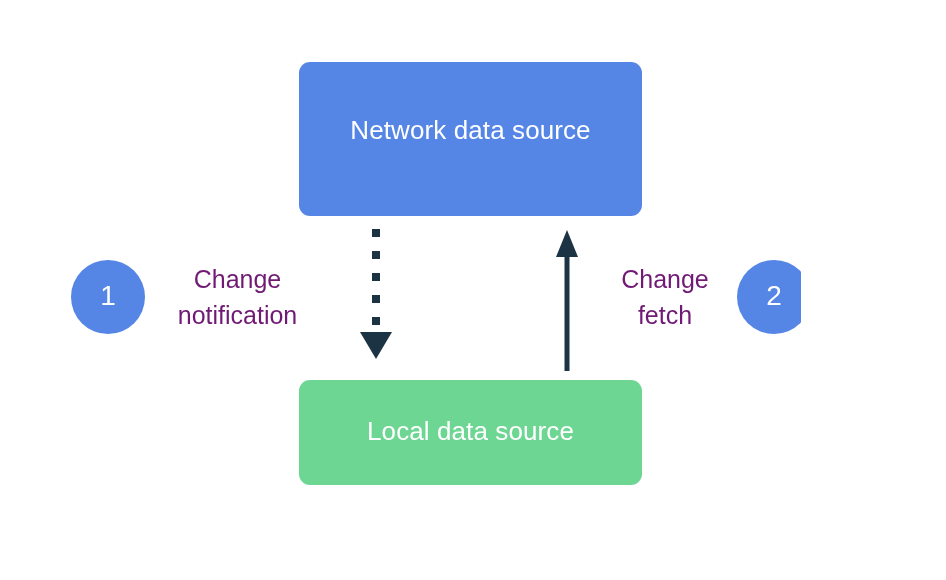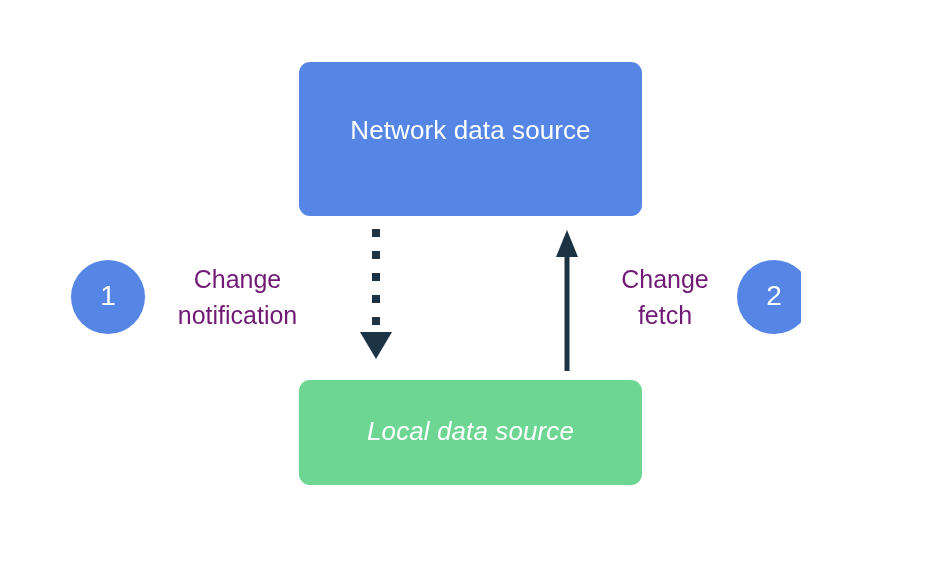--- a/index.html
+++ b/index.html
@@ -45,21 +45,20 @@
     padding-bottom: 18px;
   }
 
   #local-box {
     left: 299px;
     top: 380px;
     width: 343px;
     height: 105px;
     background: #6dd692;
     padding-bottom: 4px;
-    font-style: italic;
   }
 
   .node-label {
     display: block;
     width: 100%;
   }
 
   
   .step-circle {
     position: absolute;

